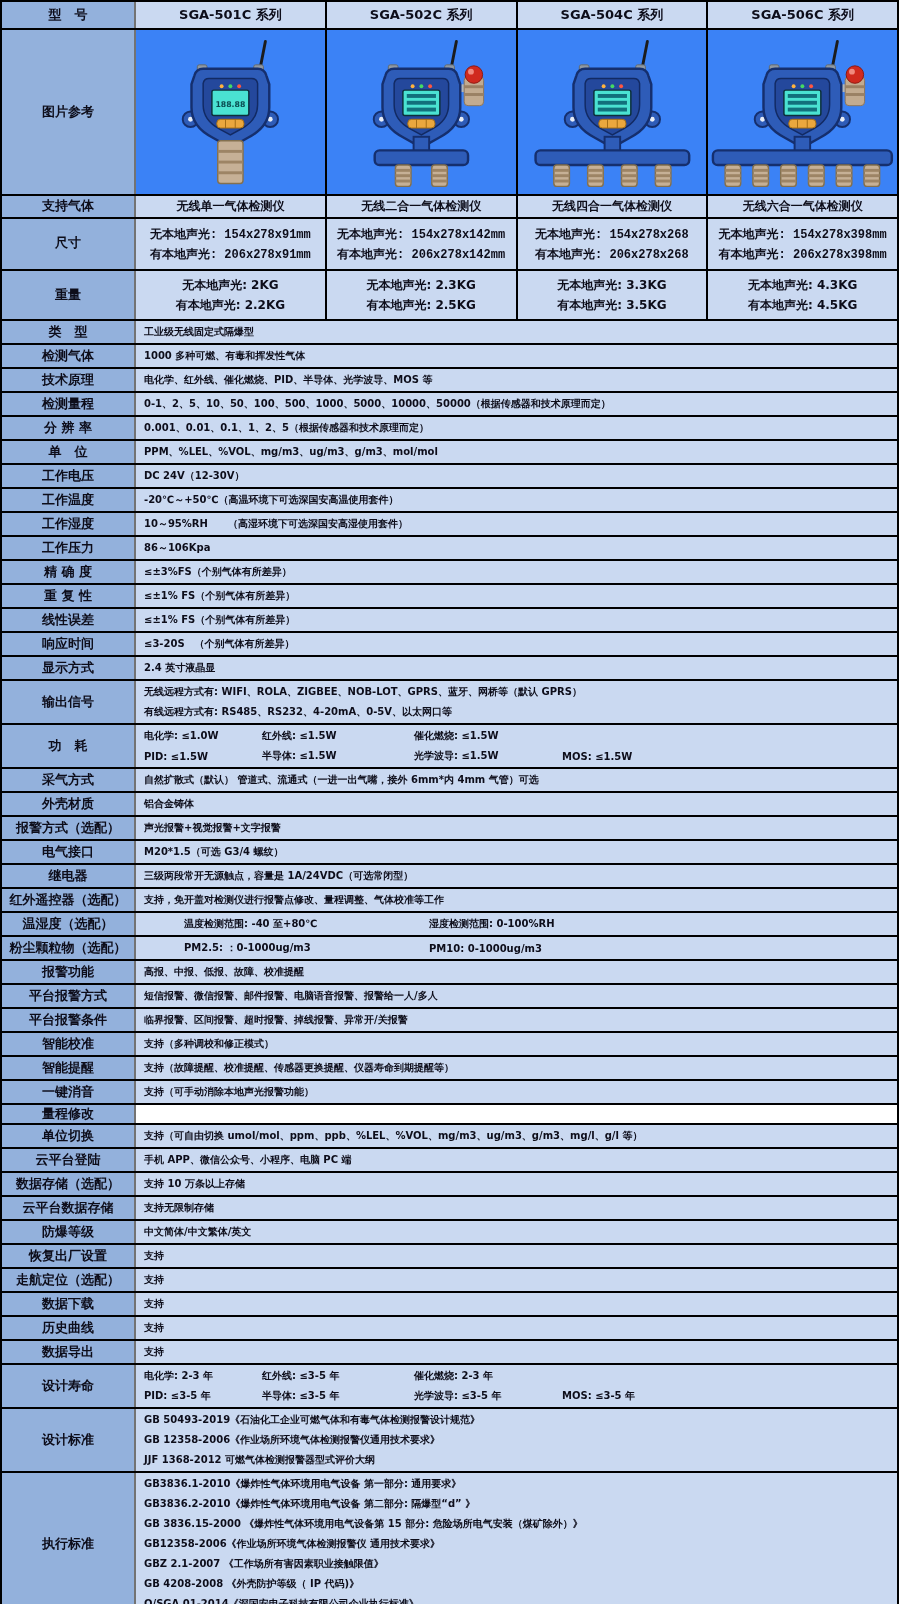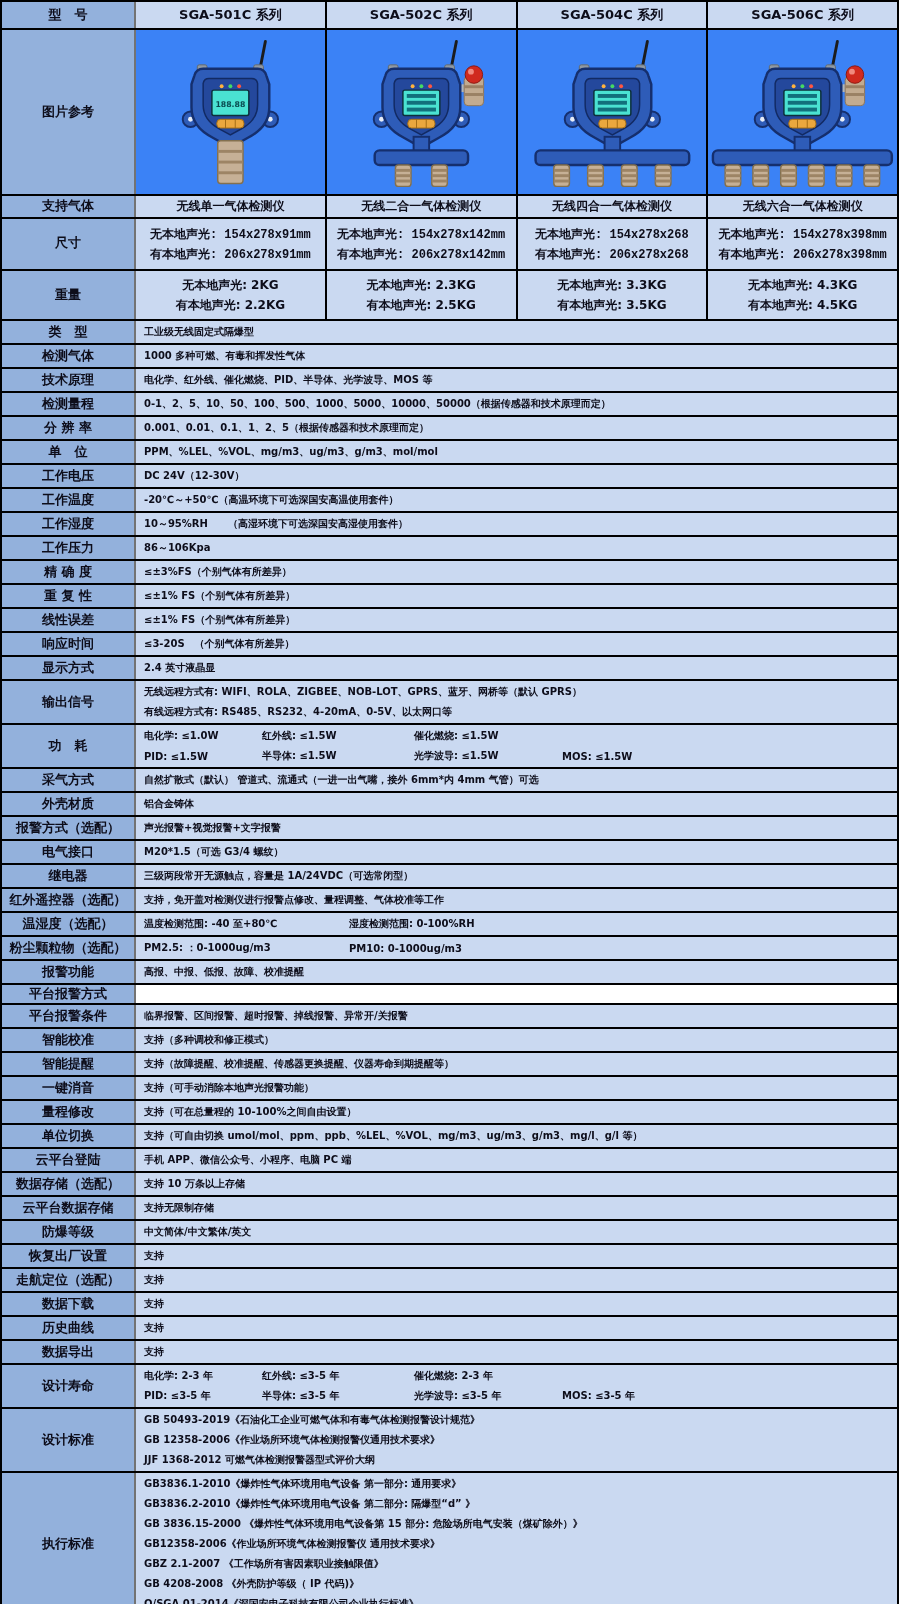--- a/index.html
+++ b/index.html
@@ -23,21 +23,21 @@
   .image-row .col-cell{background:#3b82f6;padding:2px;}
   .gas-row{height:23px;}
   .size-row{height:52px;font-family:Liberation Mono, monospace;}
   .weight-row{height:50px;}
   .line{min-height:20px;display:flex;align-items:center;white-space:nowrap;}
   .col-cell .line{justify-content:center;}
   .seg{display:inline-block;min-width:118px;}
   .seg:nth-child(2){min-width:152px;}
   .seg:nth-child(3){min-width:148px;}
   .seg:only-child{min-width:0;}
-  .seg.seg-wide{min-width:205px;}
+  .seg.seg-wide{min-width:205px;margin-left:40px;}
   .dev{width:100%;height:100%;display:flex;align-items:center;justify-content:center;}
   .dev svg{width:100%;height:100%;}
 </style>
 </head>
 <body>
 
 <div class="tbl">
 
   <div class="row header-row">
     <div class="label-cell">型　号</div>
@@ -514,20 +514,25 @@
     <div class="label-cell">报警功能</div>
     <div class="value-cell">
           <div class="line">
             <span class="seg">高报、中报、低报、故障、校准提醒</span>
           </div>
         </div>
   </div>
 
   <div class="row spec">
     <div class="label-cell">平台报警方式</div>
+    <div class="value-cell">
+          <div class="line">
+            <span class="seg">短信报警、微信报警、邮件报警、电脑语音报警、报警给一人/多人</span>
+          </div>
+        </div>
   </div>
 
   <div class="row spec">
     <div class="label-cell">平台报警条件</div>
     <div class="value-cell">
           <div class="line">
             <span class="seg">临界报警、区间报警、超时报警、掉线报警、异常开/关报警</span>
           </div>
         </div>
   </div>
@@ -554,25 +559,20 @@
     <div class="label-cell">一键消音</div>
     <div class="value-cell">
           <div class="line">
             <span class="seg">支持（可手动消除本地声光报警功能）</span>
           </div>
         </div>
   </div>
 
   <div class="row spec">
     <div class="label-cell">量程修改</div>
-    <div class="value-cell">
-          <div class="line">
-            <span class="seg">支持（可在总量程的 10-100%之间自由设置）</span>
-          </div>
-        </div>
   </div>
 
   <div class="row spec">
     <div class="label-cell">单位切换</div>
     <div class="value-cell">
           <div class="line">
             <span class="seg">支持（可自由切换 umol/mol、ppm、ppb、%LEL、%VOL、mg/m3、ug/m3、g/m3、mg/l、g/l 等）</span>
           </div>
         </div>
   </div>

